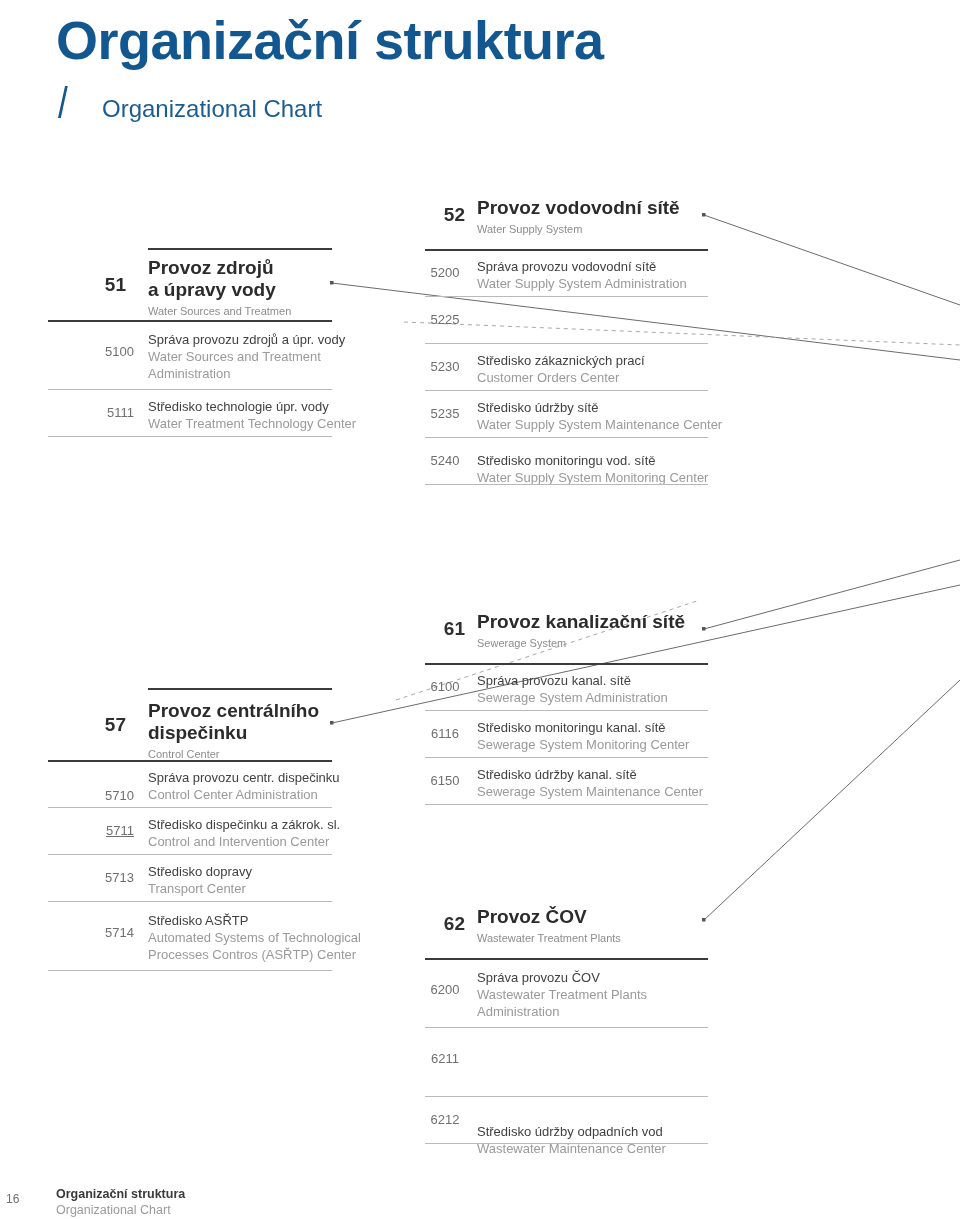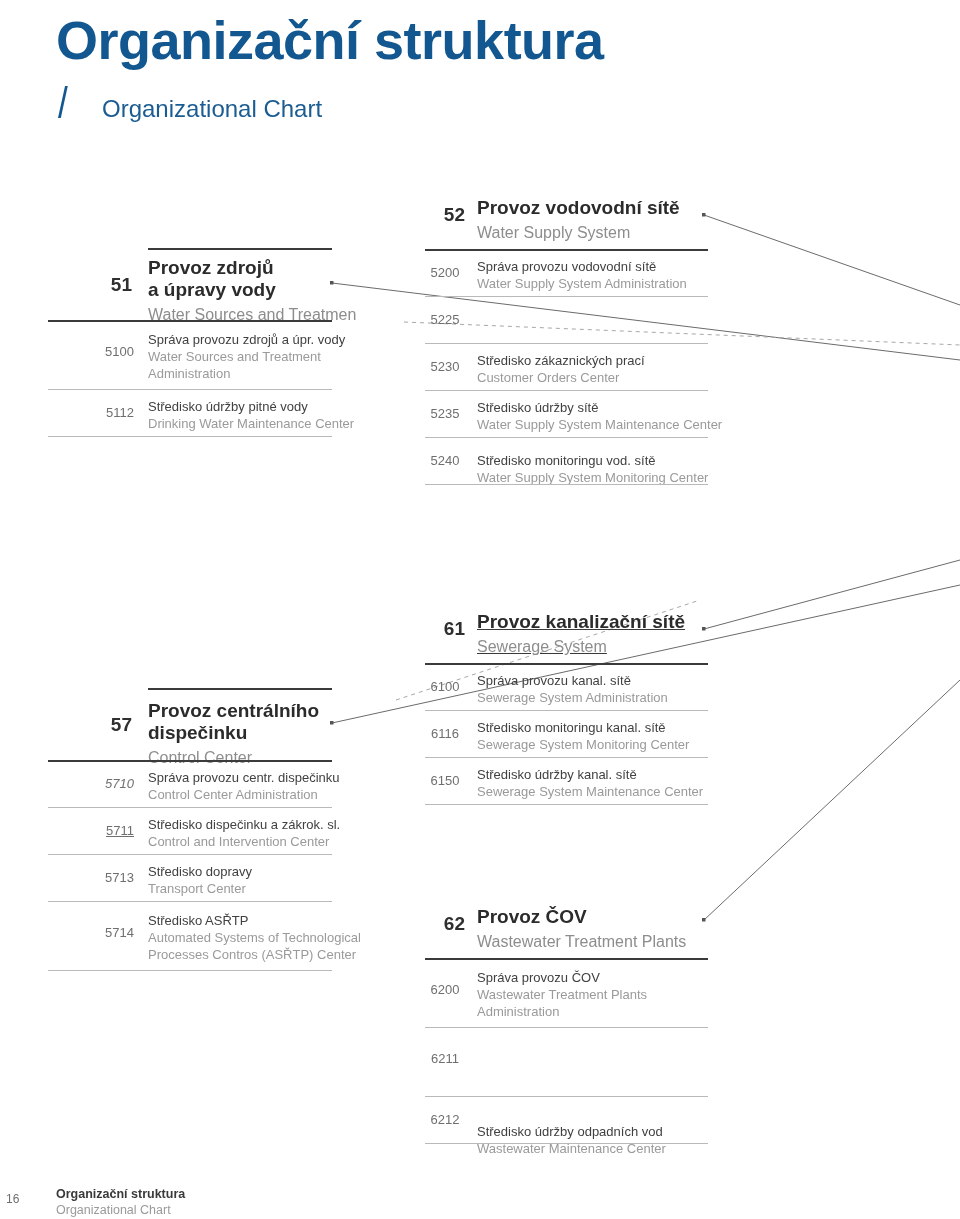--- a/index.html
+++ b/index.html
@@ -105,21 +105,21 @@
     position: absolute;
   }
   .head-cz {
     font-size: 19px;
     font-weight: bold;
     color: #2b2b2b;
     line-height: 1.17;
     white-space: nowrap;
   }
   .head-en {
-    font-size: 16px;
+    font-size: 11px;
     color: #8d8d8d;
     line-height: 1.25;
     margin-top: 4px;
     white-space: nowrap;
   }
 
   .row {
     position: relative;
   }
   .row-code {
@@ -139,21 +139,21 @@
   }
   .row-en {
     font-size: 13px;
     color: #9a9a9a;
     line-height: 1.32;
     white-space: nowrap;
   }
 
   
   .col-left .rule-top   { left: 100px; right: 0; }
-  .col-left .code-major { left: 6px;  width: 78px; }
+  .col-left .code-major { left: 0px;  width: 78px; }
   .col-left .head-texts { left: 100px; }
   .col-left .row-code   { left: 8px;  width: 78px; }
   .col-left .row-texts  { left: 100px; }
   .col-right .code-major { left: 0px;  width: 40px; }
   .col-right .head-texts { left: 52px; }
   .col-right .row-code   { left: 0px;  width: 40px; text-align: center; }
   .col-right .row-texts  { left: 52px; }
 
   
   .footer-pageno {
@@ -225,29 +225,29 @@
     <div class="row" style="height:69px;">
       <div class="row-code" style="top:24px;">5100</div>
       <div class="row-texts" style="top:11px;">
         <div class="row-cz">Správa provozu zdrojů a úpr. vody</div>
         <div class="row-en">Water Sources and Treatment</div>
         <div class="row-en">Administration</div>
       </div>
       <div class="rule-thin" style="top:69px;"></div>
     </div>
 
-
-    <div class="row" style="height:47px;">
-      <div class="row-code" style="top:16px;">5112</div>
-      <div class="row-texts" style="top:9px;">
-        <div class="row-cz">Středisko údržby pitné vody</div>
-        <div class="row-en">Drinking Water Maintenance Center</div>
-      </div>
-      <div class="rule-thin" style="top:47px;"></div>
-    </div>
+    <div class="row" style="height:47px;">
+      <div class="row-code" style="top:16px;">5111</div>
+      <div class="row-texts" style="top:9px;">
+        <div class="row-cz">Středisko technologie úpr. vody</div>
+        <div class="row-en">Water Treatment Technology Center</div>
+      </div>
+      <div class="rule-thin" style="top:47px;"></div>
+    </div>
+
   </div>
 
   <div class="block col-right" style="left:425px; top:196px; width:283px;">
     <div class="block-head" style="height:53px;">
 
       <div class="code-major" style="top:8px;">52</div>
       <div class="head-texts" style="top:1px;">
         <div class="head-cz">Provoz vodovodní sítě</div>
         <div class="head-en">Water Supply System</div>
       </div>
@@ -302,21 +302,21 @@
       <div class="code-major" style="top:26px;">57</div>
       <div class="head-texts" style="top:12px;">
         <div class="head-cz">Provoz centrálního</div>
         <div class="head-cz">dispečinku</div>
         <div class="head-en">Control Center</div>
       </div>
       <div class="rule-heavy" style="top:72px;"></div>
     </div>
 
     <div class="row" style="height:47px;">
-      <div class="row-code" style="top:16px;font-style:italic;">5710</div>
+      <div class="row-code" style="top:28px;">5710</div>
       <div class="row-texts" style="top:9px;">
         <div class="row-cz">Správa provozu centr. dispečinku</div>
         <div class="row-en">Control Center Administration</div>
       </div>
       <div class="rule-thin" style="top:47px;"></div>
     </div>
 
     <div class="row" style="height:47px;">
       <div class="row-code" style="top:16px;text-decoration:underline;">5711</div>
       <div class="row-texts" style="top:9px;">
@@ -342,21 +342,21 @@
         <div class="row-en">Automated Systems of Technological</div>
         <div class="row-en">Processes Contros (ASŘTP) Center</div>
       </div>
       <div class="rule-thin" style="top:69px;"></div>
     </div>
   </div>
 
   <div class="block col-right" style="left:425px; top:610px; width:283px;">
     <div class="block-head" style="height:53px;">
       <div class="code-major" style="top:8px;">61</div>
-      <div class="head-texts" style="top:1px;text-decoration:underline;">
+      <div class="head-texts" style="top:1px;">
         <div class="head-cz">Provoz kanalizační sítě</div>
         <div class="head-en">Sewerage System</div>
       </div>
       <div class="rule-heavy" style="top:53px;"></div>
     </div>
 
     <div class="row" style="height:47px;">
       <div class="row-code" style="top:16px;">6100</div>
       <div class="row-texts" style="top:9px;">
         <div class="row-cz">Správa provozu kanal. sítě</div>

